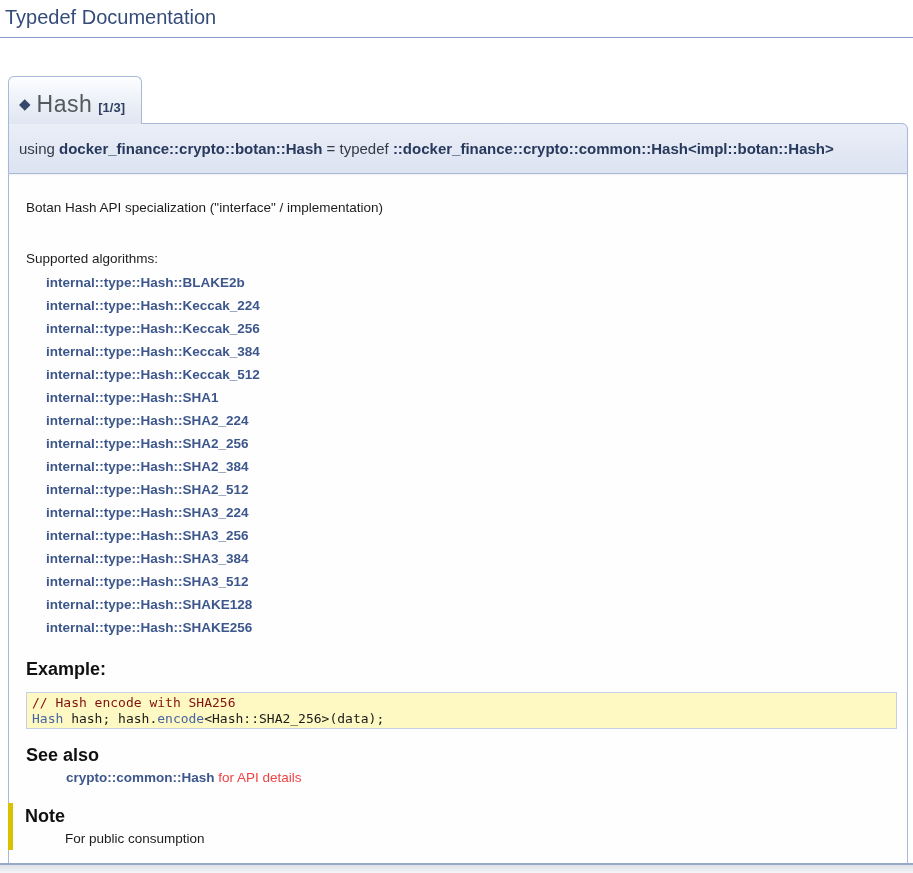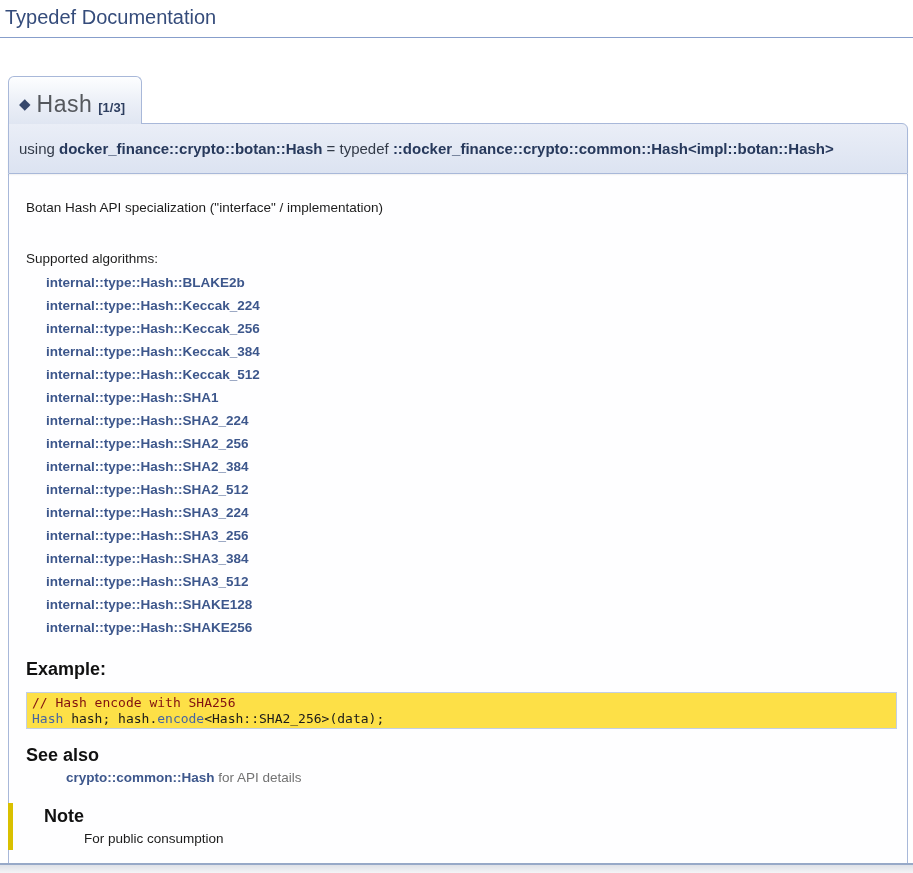--- a/index.html
+++ b/index.html
@@ -76,39 +76,39 @@
 
   dl { margin: 0; }
   dt { font-weight: bold; font-size: 18px; color: #111111; }
   dd { margin: 4px 0 0 40px; font-size: 13.5px; }
 
   .section-example { margin: 20px 0 0 7px; }
 
   .fragment {
     margin: 12px 0 0 7px;
     padding: 2px 5px;
-    background: #fde047;
+    background: #fef9c3;
     border: 1px solid #C3CFE4;
     font-family: "DejaVu Sans Mono", "Liberation Mono", monospace;
     font-size: 13px;
   }
   .code-line { white-space: pre; line-height: 15.5px; }
   .c-comment { color: #801010; }
   .c-keyword { color: #009000; }
   .c-link { color: #4665A2; cursor: pointer; }
   .c-plain { color: #1A1A1A; }
 
   .section-see { margin: 16px 0 0 7px; }
   .section-see dd a { font-size: 13.5px; }
-  .see-text { color: #737373; }
+  .see-text { color: #ef4444; }
 
   .section-note {
     margin: 18px 0 0 -11px;
     border-left: 5px solid #D9C000;
-    padding: 3px 0 4px 31px;
+    padding: 3px 0 4px 12px;
   }
   .section-since { margin: 18px 0 0 7px; }
 
   
   .footer-strip {
     position: absolute;
     left: 0; right: 0; bottom: 0;
     height: 10px;
     border-top: 2px solid #97A9C8;
     background: linear-gradient(180deg, #DEE1E7 0%, #F4F5F7 100%);

